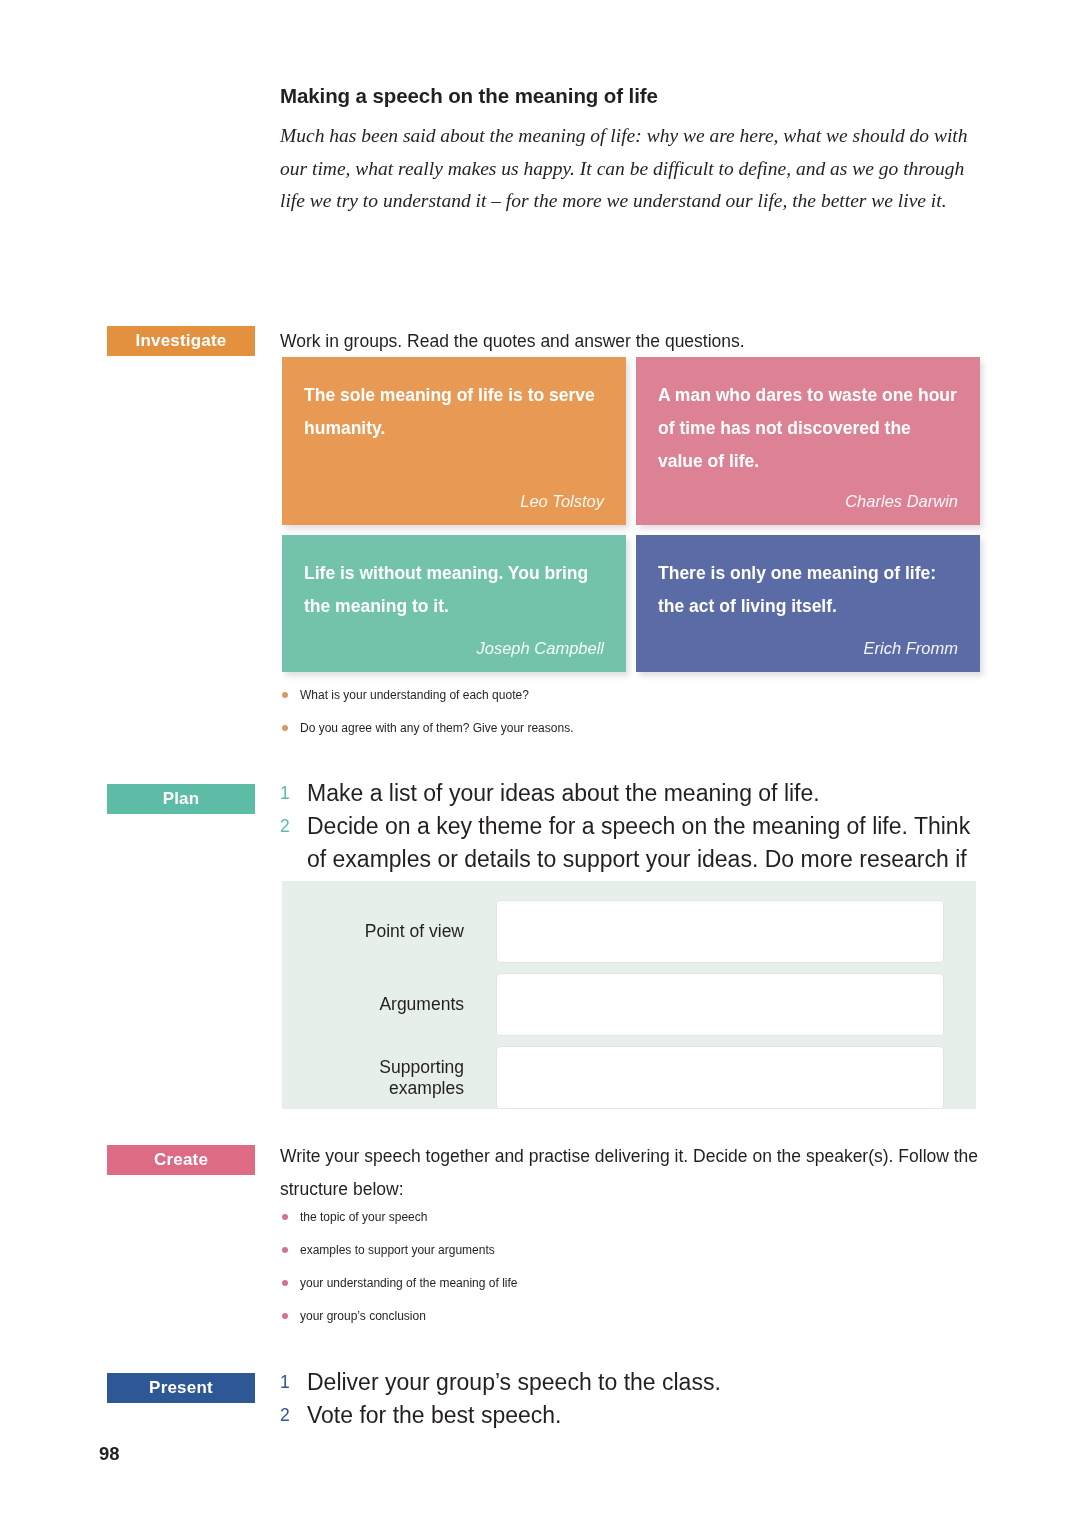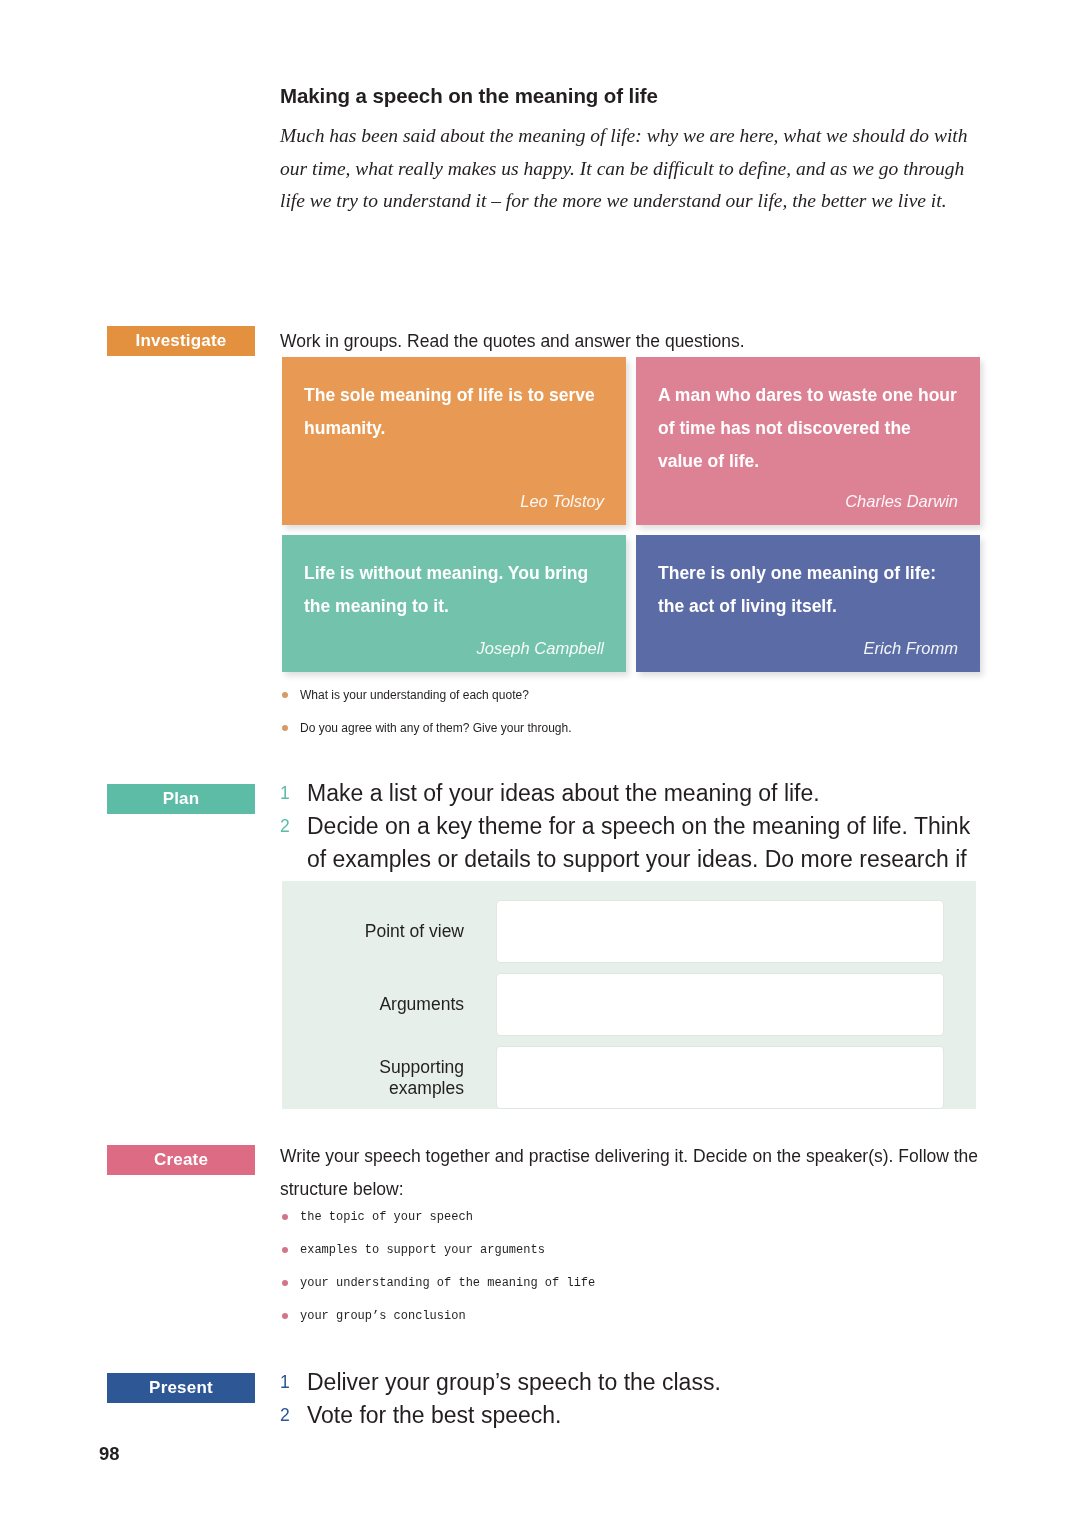--- a/index.html
+++ b/index.html
@@ -149,21 +149,21 @@
     width: 6px; height: 6px;
     border-radius: 50%;
     margin-top: 13px;
     margin-right: 12px;
     flex: 0 0 auto;
   }
   .dot-orange { background: #d79a63; }
   .dot-pink   { background: #d4748c; }
 
   .bullets-investigate { left: 282px; top: 679px; width: 640px; }
-  .bullets-create      { left: 282px; top: 1201px; width: 640px; font-family: Liberation Mono, monospace; }
+  .bullets-create      { left: 282px; top: 1201px; width: 640px; }
 
   
   .nlist { position: absolute; }
   .nitem { display: flex; align-items: flex-start; }
   .nnum {
     width: 27px;
     flex: 0 0 auto;
     font-size: 17.5px;
     line-height: 33px;
     font-weight: normal;
@@ -259,21 +259,21 @@
     </div>
   </div>
 
   <div class="blist bullets-investigate">
     <div class="bitem">
       <span class="bdot dot-orange"></span>
       <span>What is your understanding of each quote?</span>
     </div>
     <div class="bitem">
       <span class="bdot dot-orange"></span>
-      <span>Do you agree with any of them? Give your through.</span>
+      <span>Do you agree with any of them? Give your reasons.</span>
     </div>
   </div>
 
   <div class="tag tag-plan">Plan</div>
 
   <div class="nlist nlist-plan">
     <div class="nitem">
       <span class="nnum teal">1</span>
       <span class="ntext">Make a list of your ideas about the meaning of life.</span>
     </div>

